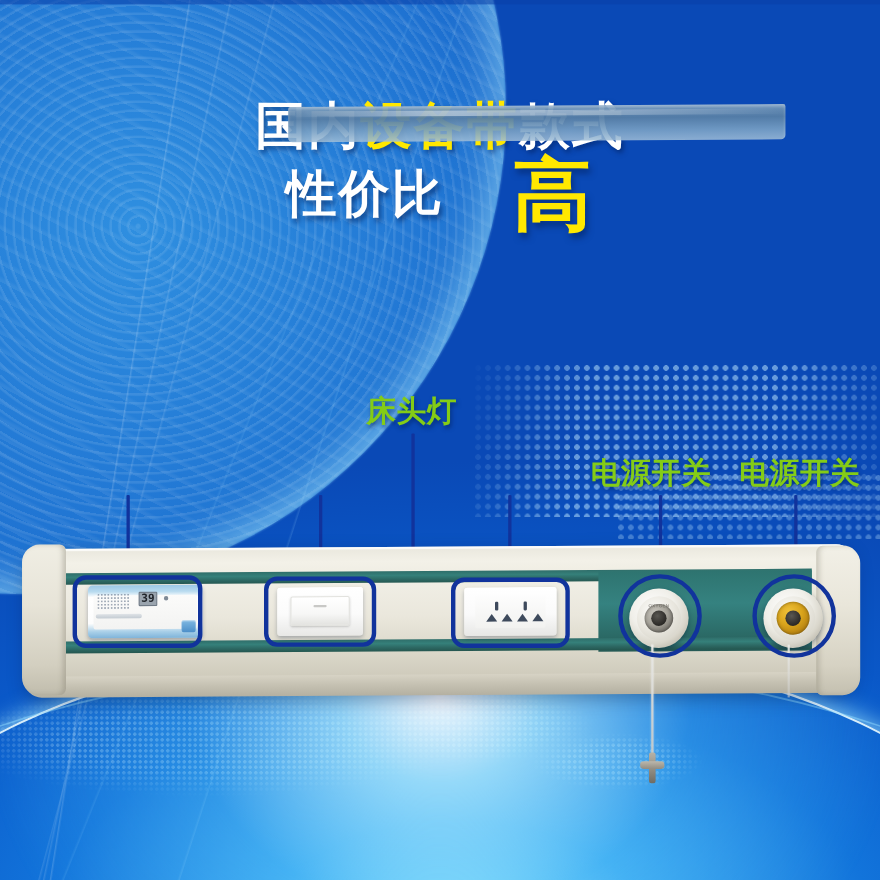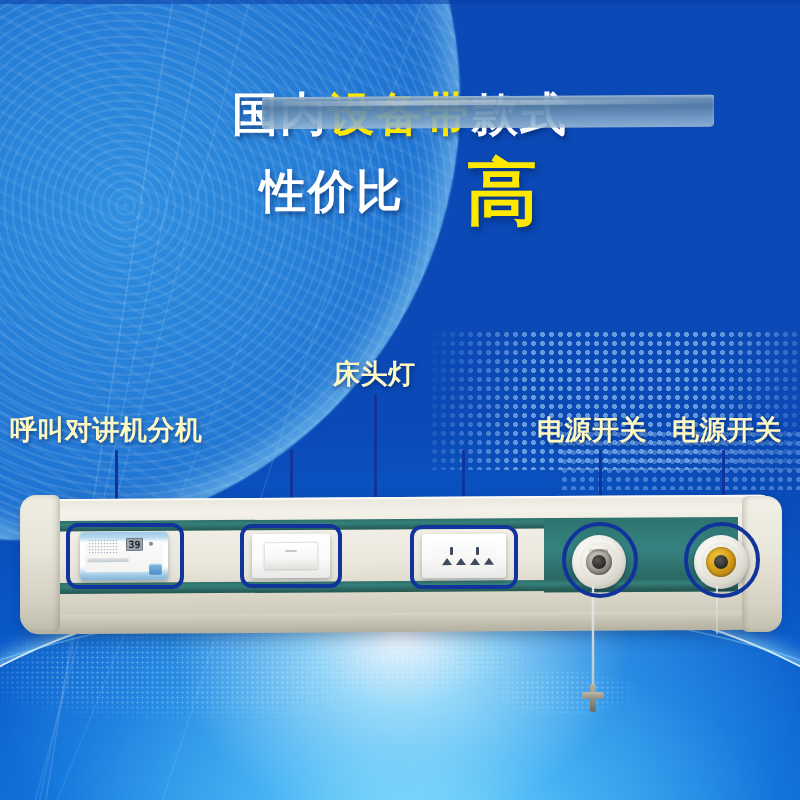--- a/index.html
+++ b/index.html
@@ -112,36 +112,35 @@
     font-weight:bold;
     letter-spacing:2px;
   }
   .h-line1{
     font-size:46px; line-height:56px; color:#ffffff;
     text-shadow:2px 3px 5px rgba(0,25,80,.55);
     white-space:nowrap;
   }
   .h-line1 .hl{ color:#ffe800; }
   .h-line2{
-    margin-top:14px;
     font-size:46px; line-height:58px; color:#ffffff;
     text-shadow:2px 3px 5px rgba(0,25,80,.55);
     white-space:nowrap;
   }
   .h-line2 .gap{ display:inline-block; width:62px; }
   .h-line2 .big{
     color:#ffe800; font-size:72px; line-height:72px;
     vertical-align:-10px;
     text-shadow:2px 4px 6px rgba(0,25,80,.5);
   }
 
   
   .label{
     position:absolute;
-    color:#fef9c3;
+    color:#84cc16;
     font-weight:bold;
     font-size:27px;
     line-height:32px;
     white-space:nowrap;
     text-shadow:1px 2px 4px rgba(0,30,90,.6);
     letter-spacing:.5px;
   }
 
   
   .leader{
@@ -223,21 +222,21 @@
   }
   .dev-lip{
     position:absolute; left:-2px; right:-4px; top:116px; height:19px;
     border-radius:0 0 16px 16px;
     background:linear-gradient(180deg,#d7d3c5 0%,#c6c2b3 45%,#b4b0a1 100%);
     transform:skewY(-0.35deg);
   }
 
   
   .intercom{
-    position:absolute; left:80px; top:532px; width:88px; height:48px;
+    position:absolute; left:80px; top:532px; width:104px; height:48px;
     transform:skewY(-0.4deg);
   }
   .ic-shell{
     position:absolute; inset:0;
     border-radius:4px;
     background:linear-gradient(180deg,#9cc8e6 0%,#b9dbef 12%,#ffffff 22%,#fdfdfd 72%,#a8cfe8 88%,#7fb4da 100%);
     box-shadow:0 2px 4px rgba(0,20,60,.3);
   }
   .ic-face{
     position:absolute; left:5px; right:5px; top:9px; bottom:8px;
@@ -390,21 +389,20 @@
   <div class="horizon"></div>
   <div class="horizon-line"></div>
   <div class="horizon-line2"></div>
   <div class="topbar"></div>
 
   <div class="headline">
     <div class="h-line1"><span>国内</span><span class="hl">设备带</span><span>款式</span></div>
     <div class="h-line2"><span>性价比</span><span class="gap"></span><span class="big">高</span></div>
   </div>
 
-  <div class="label" style="left:10px;  top:414px;">呼叫对讲机分机</div>
   <div class="label" style="left:333px; top:358px;">床头灯</div>
   <div class="label" style="left:537px; top:414px;">电源开关</div>
   <div class="label" style="left:672px; top:414px;">电源开关</div>
 
   <div class="leader" style="left:115px; top:450px; height:75px;"></div>
   <div class="leader" style="left:290px; top:450px; height:76px;"></div>
   <div class="leader" style="left:374px; top:394px; height:208px;"></div>
   <div class="leader" style="left:462px; top:450px; height:76px;"></div>
   <div class="leader" style="left:599px; top:450px; height:72px;"></div>
   <div class="leader" style="left:722px; top:450px; height:72px;"></div>

